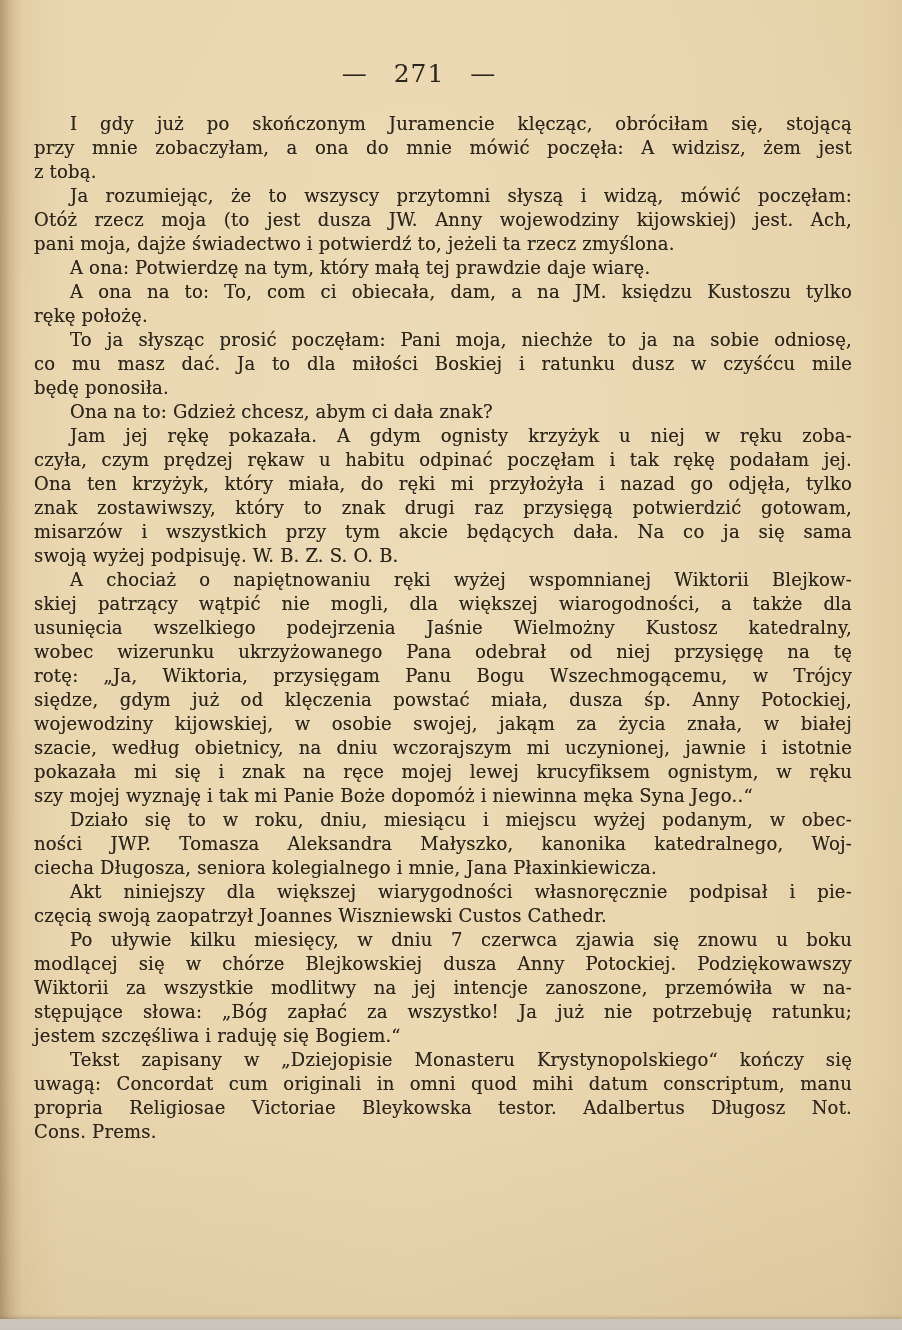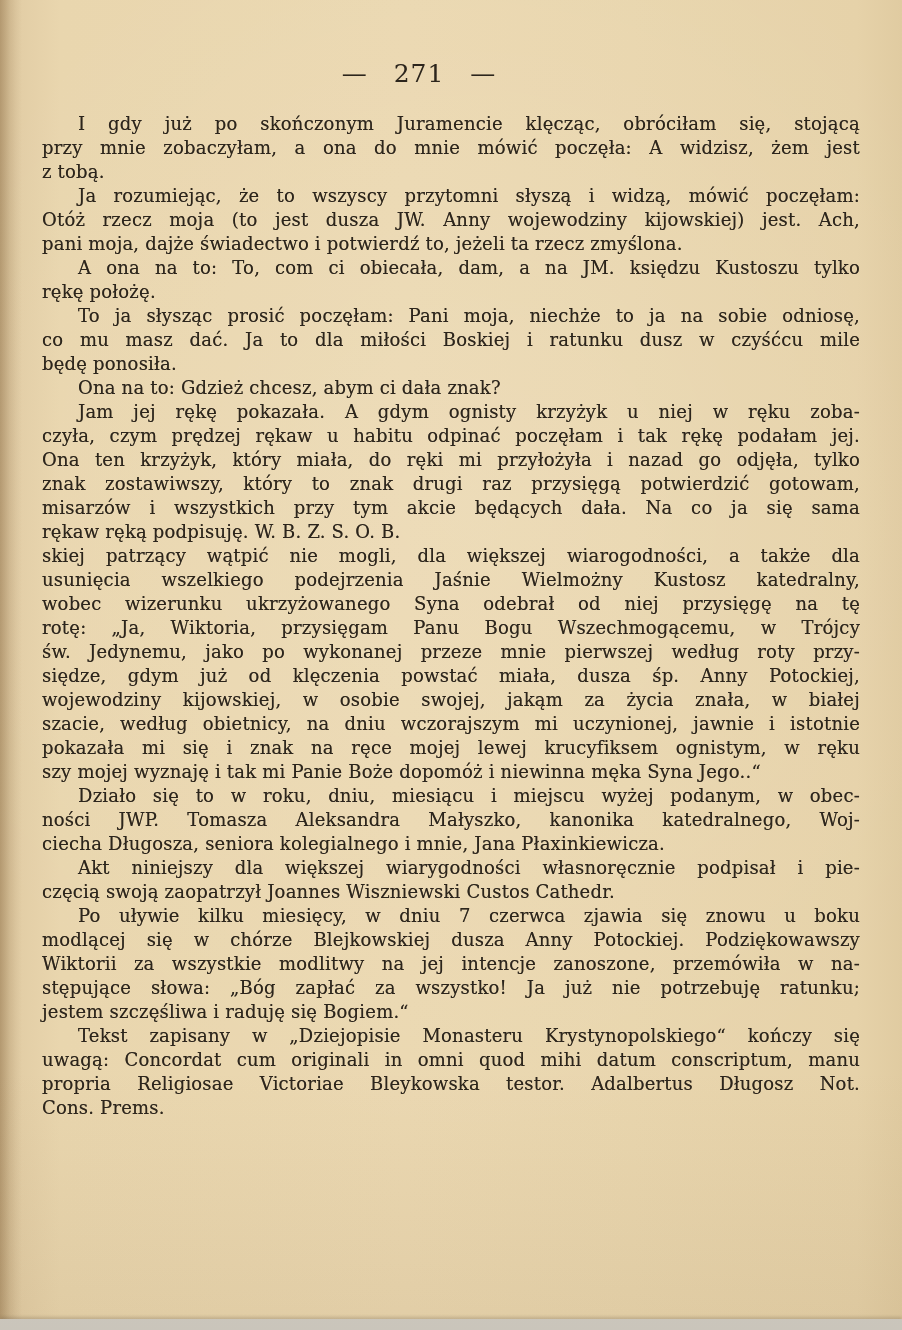--- a/index.html
+++ b/index.html
@@ -56,21 +56,21 @@
     text-align: center;
     font-size: 25px;
     letter-spacing: 1px;
   }
   .header .gap {
     display: inline-block;
     width: 26px;
   }
   .text-block {
     position: absolute;
-    left: 42px;
+    left: 34px;
     top: 112px;
     width: 818px;
     font-size: 18px;
     line-height: 24px;
     letter-spacing: 0.2px;
     text-shadow: 0 0 0.5px rgba(44,37,28,0.55);
   }
   .line {
     text-align: justify;
     text-align-last: justify;
@@ -97,45 +97,48 @@
         <div class="line first">I gdy już po skończonym Juramencie klęcząc, obróciłam się, stojącą</div>
         <div class="line">przy mnie zobaczyłam, a ona do mnie mówić poczęła: A widzisz, żem jest</div>
         <div class="line last">z tobą.</div>
       </div>
       <div class="para">
         <div class="line first">Ja rozumiejąc, że to wszyscy przytomni słyszą i widzą, mówić poczęłam:</div>
         <div class="line">Otóż rzecz moja (to jest dusza JW. Anny wojewodziny kijowskiej) jest. Ach,</div>
         <div class="line last">pani moja, dajże świadectwo i potwierdź to, jeżeli ta rzecz zmyślona.</div>
       </div>
       <div class="para">
+        <div class="line first last">A ona: Potwierdzę na tym, który małą tej prawdzie daje wiarę.</div>
+      </div>
+      <div class="para">
         <div class="line first">A ona na to: To, com ci obiecała, dam, a na JM. księdzu Kustoszu tylko</div>
         <div class="line last">rękę położę.</div>
       </div>
       <div class="para">
         <div class="line first">To ja słysząc prosić poczęłam: Pani moja, niechże to ja na sobie odniosę,</div>
         <div class="line">co mu masz dać. Ja to dla miłości Boskiej i ratunku dusz w czyśćcu mile</div>
         <div class="line last">będę ponosiła.</div>
       </div>
       <div class="para">
         <div class="line first last">Ona na to: Gdzież chcesz, abym ci dała znak?</div>
       </div>
       <div class="para">
         <div class="line first">Jam jej rękę pokazała. A gdym ognisty krzyżyk u niej w ręku zoba-</div>
         <div class="line">czyła, czym prędzej rękaw u habitu odpinać poczęłam i tak rękę podałam jej.</div>
         <div class="line">Ona ten krzyżyk, który miała, do ręki mi przyłożyła i nazad go odjęła, tylko</div>
         <div class="line">znak zostawiwszy, który to znak drugi raz przysięgą potwierdzić gotowam,</div>
         <div class="line">misarzów i wszystkich przy tym akcie będących dała. Na co ja się sama</div>
-        <div class="line last">rękaw ręką podpisuję. W. B. Z. S. O. B.</div>
+        <div class="line last">swoją wyżej podpisuję. W. B. Z. S. O. B.</div>
       </div>
       <div class="para">
+        <div class="line first">A chociaż o napiętnowaniu ręki wyżej wspomnianej Wiktorii Blejkow-</div>
         <div class="line">skiej patrzący wątpić nie mogli, dla większej wiarogodności, a także dla</div>
         <div class="line">usunięcia wszelkiego podejrzenia Jaśnie Wielmożny Kustosz katedralny,</div>
-        <div class="line">wobec wizerunku ukrzyżowanego Syna odebrał od niej przysięgę na tę</div>
+        <div class="line">wobec wizerunku ukrzyżowanego Pana odebrał od niej przysięgę na tę</div>
         <div class="line">rotę: „Ja, Wiktoria, przysięgam Panu Bogu Wszechmogącemu, w Trójcy</div>
-        <div class="line">św. Jedynemu, jako po wykonanej przeze mnie pierwszej według roty przy-</div>
         <div class="line">siędze, gdym już od klęczenia powstać miała, dusza śp. Anny Potockiej,</div>
         <div class="line">wojewodziny kijowskiej, w osobie swojej, jakąm za życia znała, w białej</div>
         <div class="line">szacie, według obietnicy, na dniu wczorajszym mi uczynionej, jawnie i istotnie</div>
         <div class="line">pokazała mi się i znak na ręce mojej lewej krucyfiksem ognistym, w ręku</div>
         <div class="line last">szy mojej wyznaję i tak mi Panie Boże dopomóż i niewinna męka Syna Jego..“</div>
       </div>
       <div class="para">
         <div class="line first">Działo się to w roku, dniu, miesiącu i miejscu wyżej podanym, w obec-</div>
         <div class="line">ności JWP. Tomasza Aleksandra Małyszko, kanonika katedralnego, Woj-</div>
         <div class="line last">ciecha Długosza, seniora kolegialnego i mnie, Jana Płaxinkiewicza.</div>

